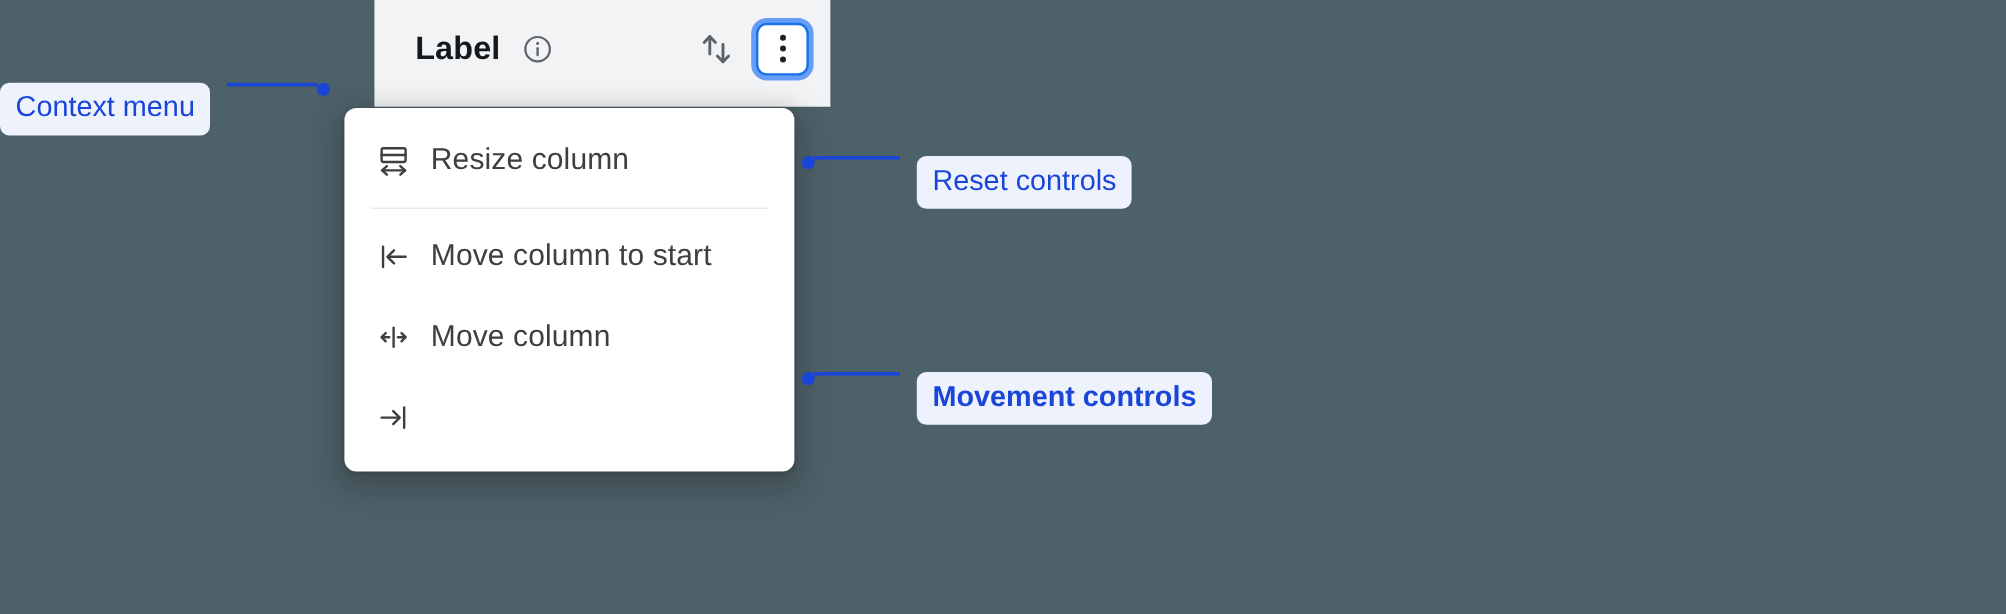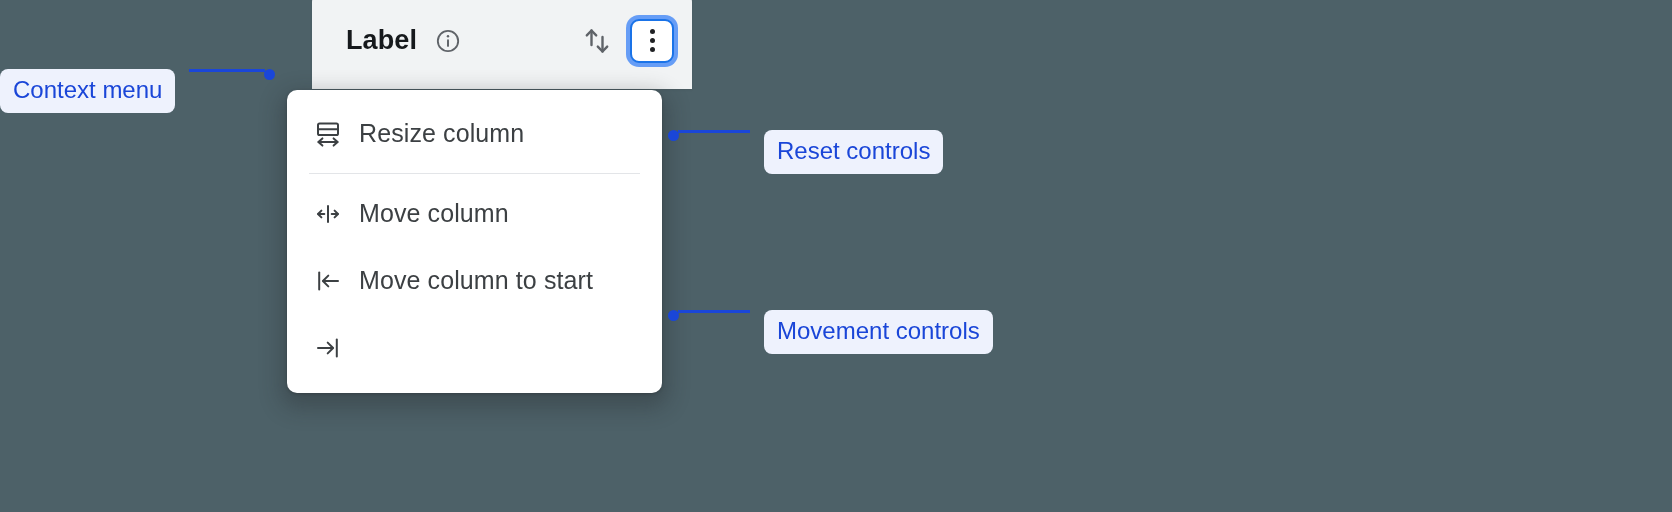--- a/index.html
+++ b/index.html
@@ -219,48 +219,48 @@
       <span class="mi-label">Resize column</span>
     </div>
 
 
     <div class="menu-sep"></div>
 
     <div class="menu-item">
       <span class="mi-icon">
         <svg width="30" height="30" viewBox="0 0 30 30" aria-hidden="true">
           <g stroke="#3c4043" stroke-width="2" fill="none" stroke-linecap="round" stroke-linejoin="round">
+            <line x1="6.2" y1="6.5" x2="6.2" y2="23.5"></line>
+            <line x1="25" y1="15" x2="10.5" y2="15"></line>
+            <polyline points="15.3,9.6 9.9,15 15.3,20.4"></polyline>
+          </g>
+        </svg>
+      </span>
+      <span class="mi-label">Move column to start</span>
+    </div>
+
+    <div class="menu-item">
+      <span class="mi-icon">
+        <svg width="30" height="30" viewBox="0 0 30 30" aria-hidden="true">
+          <g stroke="#3c4043" stroke-width="2" fill="none" stroke-linecap="round" stroke-linejoin="round">
             <line x1="15" y1="7" x2="15" y2="23"></line>
             <line x1="11.3" y1="15" x2="5.3" y2="15"></line>
             <polyline points="8.4,11.6 5,15 8.4,18.4"></polyline>
             <line x1="18.7" y1="15" x2="24.7" y2="15"></line>
             <polyline points="21.6,11.6 25,15 21.6,18.4"></polyline>
           </g>
         </svg>
       </span>
       <span class="mi-label">Move column</span>
     </div>
 
     <div class="menu-item">
       <span class="mi-icon">
         <svg width="30" height="30" viewBox="0 0 30 30" aria-hidden="true">
           <g stroke="#3c4043" stroke-width="2" fill="none" stroke-linecap="round" stroke-linejoin="round">
-            <line x1="6.2" y1="6.5" x2="6.2" y2="23.5"></line>
-            <line x1="25" y1="15" x2="10.5" y2="15"></line>
-            <polyline points="15.3,9.6 9.9,15 15.3,20.4"></polyline>
-          </g>
-        </svg>
-      </span>
-      <span class="mi-label">Move column to start</span>
-    </div>
-
-    <div class="menu-item">
-      <span class="mi-icon">
-        <svg width="30" height="30" viewBox="0 0 30 30" aria-hidden="true">
-          <g stroke="#3c4043" stroke-width="2" fill="none" stroke-linecap="round" stroke-linejoin="round">
             <line x1="23.8" y1="6.5" x2="23.8" y2="23.5"></line>
             <line x1="5" y1="15" x2="19.5" y2="15"></line>
             <polyline points="14.7,9.6 20.1,15 14.7,20.4"></polyline>
           </g>
         </svg>
       </span>
     </div>
 
   </div>
 
@@ -269,19 +269,19 @@
     <span class="anno-line" style="width:76px;"></span>
     <span class="anno-dot"></span>
   </div>
 
   <div class="anno anno-right" style="left:668px; top:130px;">
     <span class="anno-dot"></span>
     <span class="anno-line" style="width:72px;"></span>
     <span class="anno-badge">Reset controls</span>
   </div>
 
-  <div class="anno anno-right" style="left:668px; top:310px;">
+  <div class="anno anno-right" style="left:668px; top:310px;font-weight:bold;">
     <span class="anno-dot"></span>
     <span class="anno-line" style="width:72px;"></span>
     <span class="anno-badge">Movement controls</span>
   </div>
 
 </div>
 
 </body></html>

